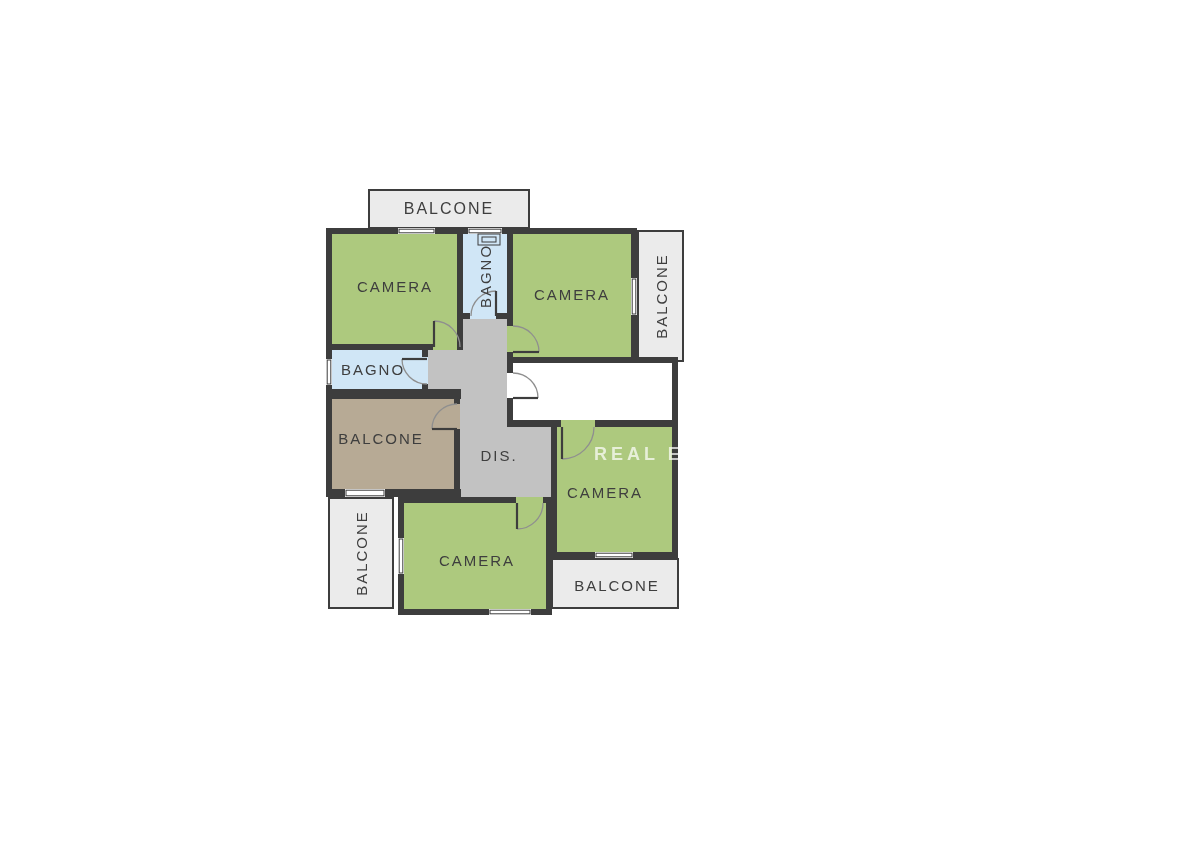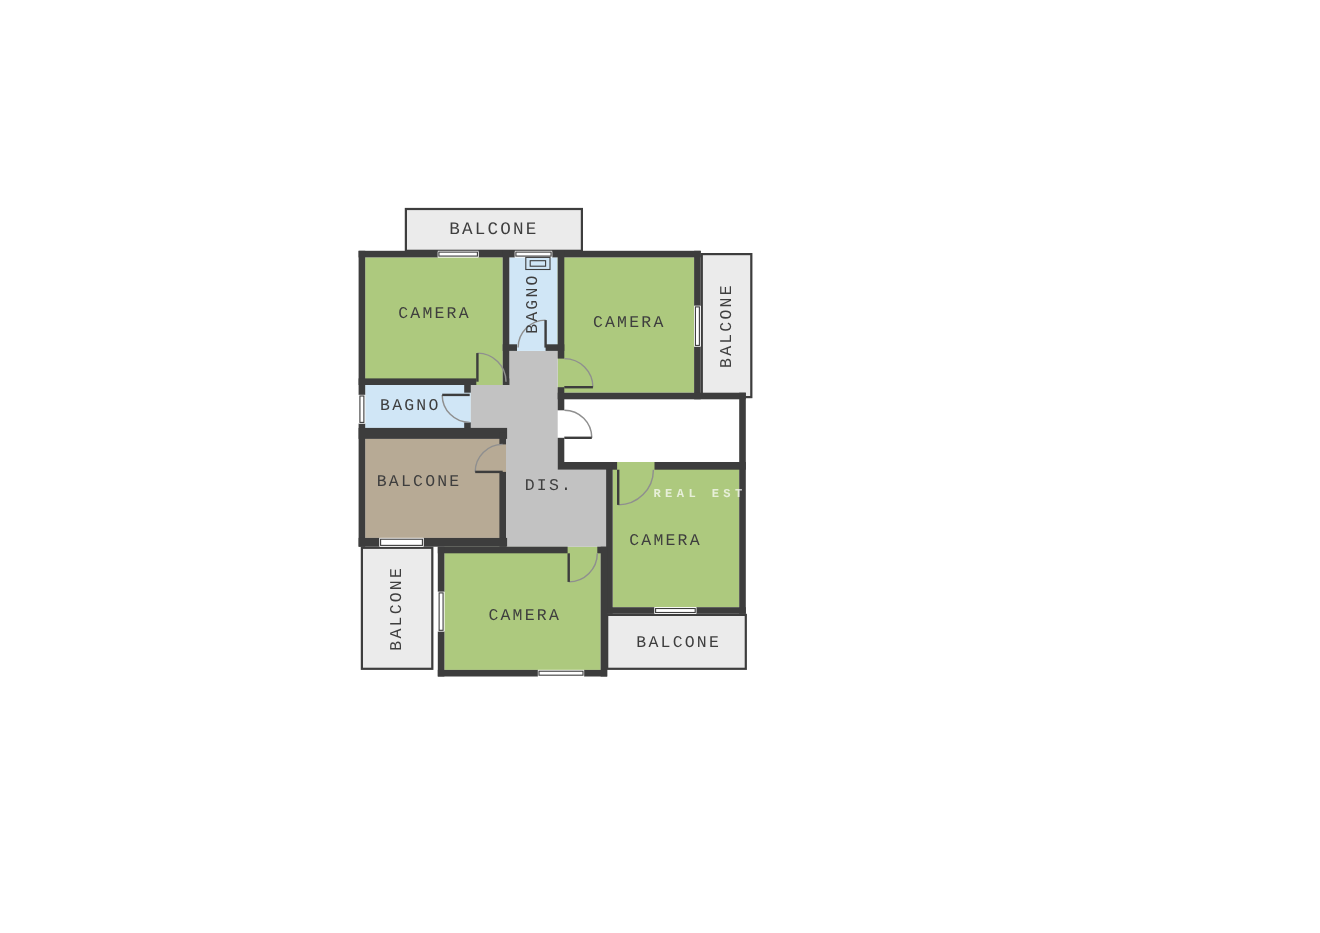--- a/index.html
+++ b/index.html
@@ -1,27 +1,27 @@
 <!DOCTYPE html>
 <html><head>
 <meta charset="utf-8">
 <style>
   html,body{margin:0;padding:0;background:#fff;}
   #page{position:relative;width:1195px;height:848px;background:#fff;overflow:hidden;
-        font-family:Liberation Mono, monospace;}
+        font-family:Liberation Sans, sans-serif;}
   .room,.balcony,.lbl,.wm{position:absolute;}
   .balcony{border:2px solid #3d3d3d;box-sizing:border-box;}
   #plan-svg{position:absolute;left:0;top:0;pointer-events:none;}
   .lbl{font-size:15px;line-height:1;letter-spacing:2px;color:#3e3e3e;white-space:nowrap;
        transform:translate(-50%,-50%);}
   .lbl.v{transform:translate(-50%,-50%) rotate(-90deg);}
   .lbl.big{font-size:16px;}
   .wm{color:rgba(255,255,255,0.55);font-weight:bold;pointer-events:none;}
   #wm-brand{left:408px;top:378px;font-size:96px;letter-spacing:1px;}
-  #wm-tagline{left:594px;top:444px;font-size:11px;letter-spacing:4px;color:rgba(255,255,255,0.7);}
+  #wm-tagline{left:594px;top:444px;font-size:18px;letter-spacing:4px;color:rgba(255,255,255,0.7);}
 </style>
 </head>
 <body>
 
 <div id="page">
 
   <div class="balcony" style="left: 368px; top: 189px; width: 162px; height: 40px; background: rgb(235, 235, 235); border-color: rgb(61, 61, 61);"></div>
   <div class="balcony" style="left: 637px; top: 230px; width: 47px; height: 132px; background: rgb(235, 235, 235); border-color: rgb(61, 61, 61);"></div>
   <div class="balcony" style="left: 328px; top: 497px; width: 66px; height: 112px; background: rgb(235, 235, 235); border-color: rgb(61, 61, 61);"></div>
   <div class="balcony" style="left: 551px; top: 558px; width: 128px; height: 51px; background: rgb(235, 235, 235); border-color: rgb(61, 61, 61);"></div>
@@ -130,21 +130,21 @@
   </svg>
 
   <div style="color: rgb(62, 62, 62);">
     <span class="lbl big" style="left:449px;top:209px;">BALCONE</span>
     <span class="lbl" style="left:395px;top:286px;">CAMERA</span>
     <span class="lbl v" style="left:485px;top:276px;">BAGNO</span>
     <span class="lbl" style="left:572px;top:294px;">CAMERA</span>
     <span class="lbl v" style="left:661px;top:296px;">BALCONE</span>
     <span class="lbl" style="left:373px;top:369px;">BAGNO</span>
     <span class="lbl" style="left:381px;top:438px;">BALCONE</span>
-    <span class="lbl" style="left:499px;top:442px;">DIS.</span>
+    <span class="lbl" style="left:499px;top:455px;">DIS.</span>
     <span class="lbl" style="left:605px;top:492px;">CAMERA</span>
     <span class="lbl v" style="left:361px;top:553px;">BALCONE</span>
     <span class="lbl" style="left:477px;top:560px;">CAMERA</span>
     <span class="lbl" style="left:617px;top:585px;">BALCONE</span>
   </div>
 
   <div class="wm" id="wm-tagline">REAL ESTATE</div>
 
 </div>
 

